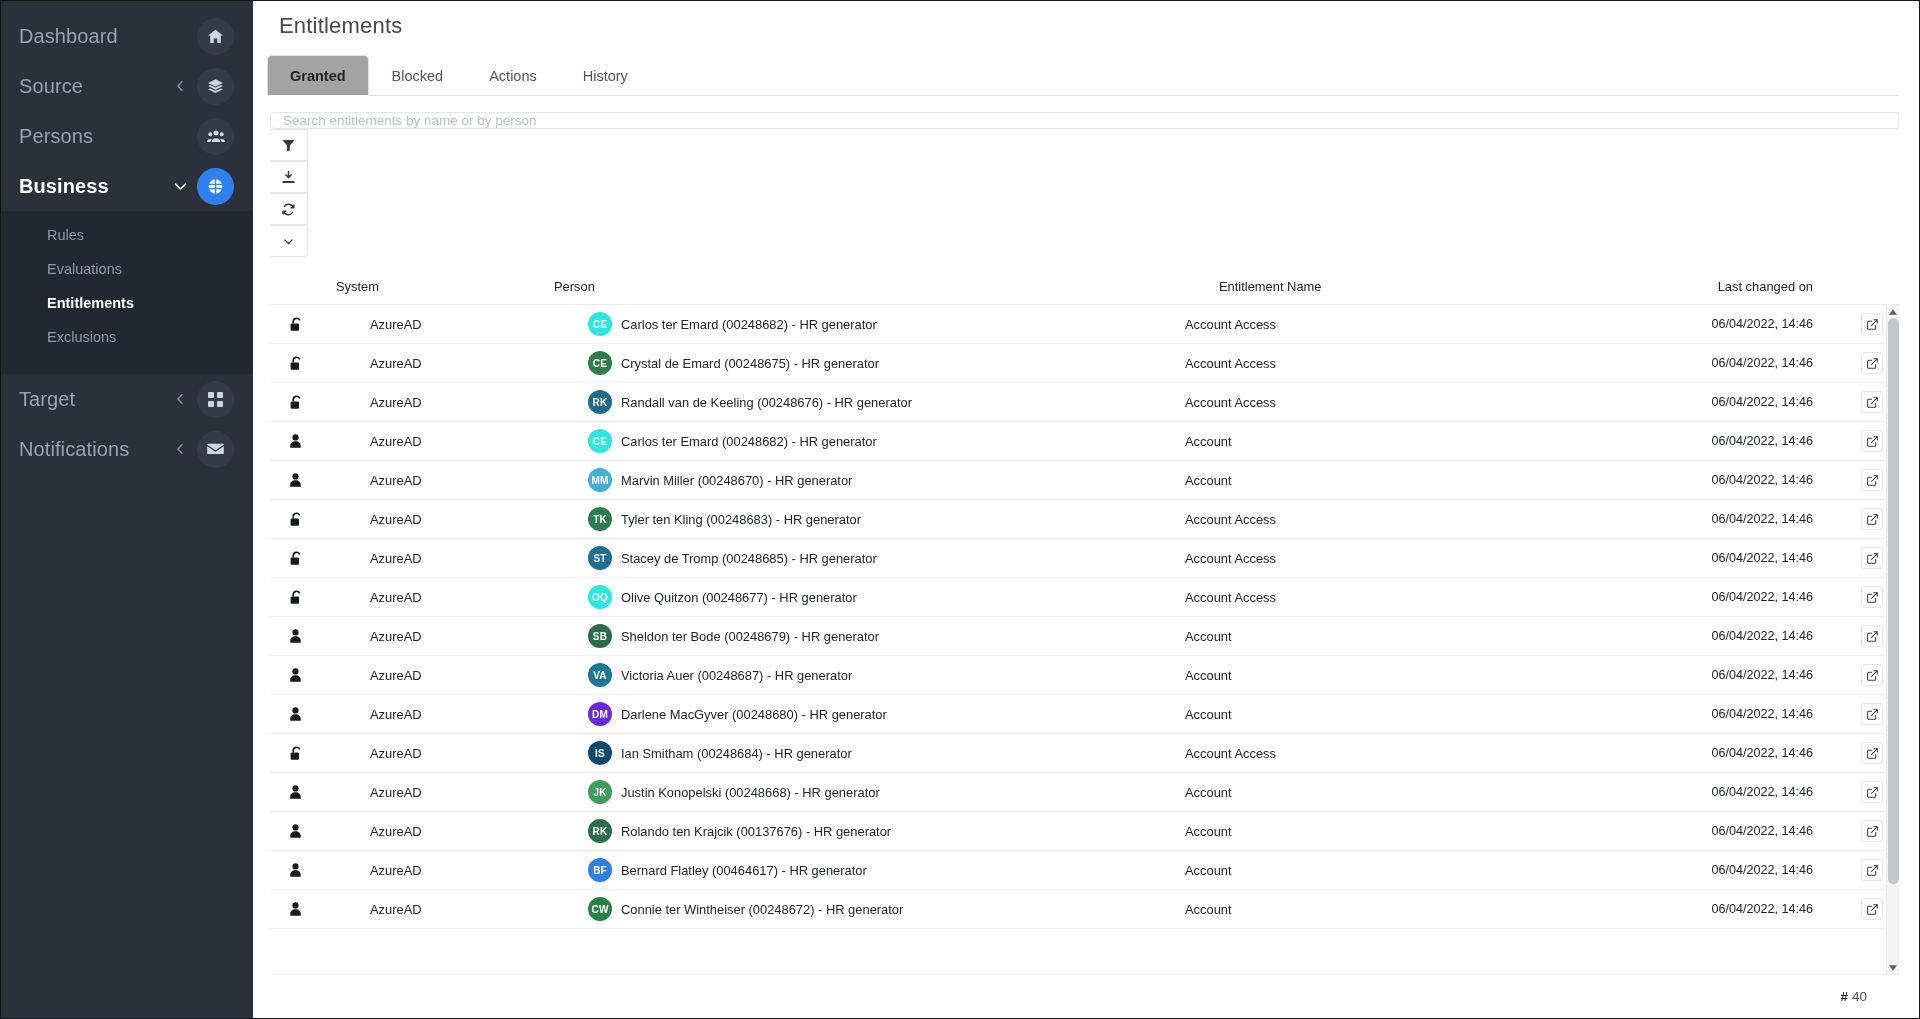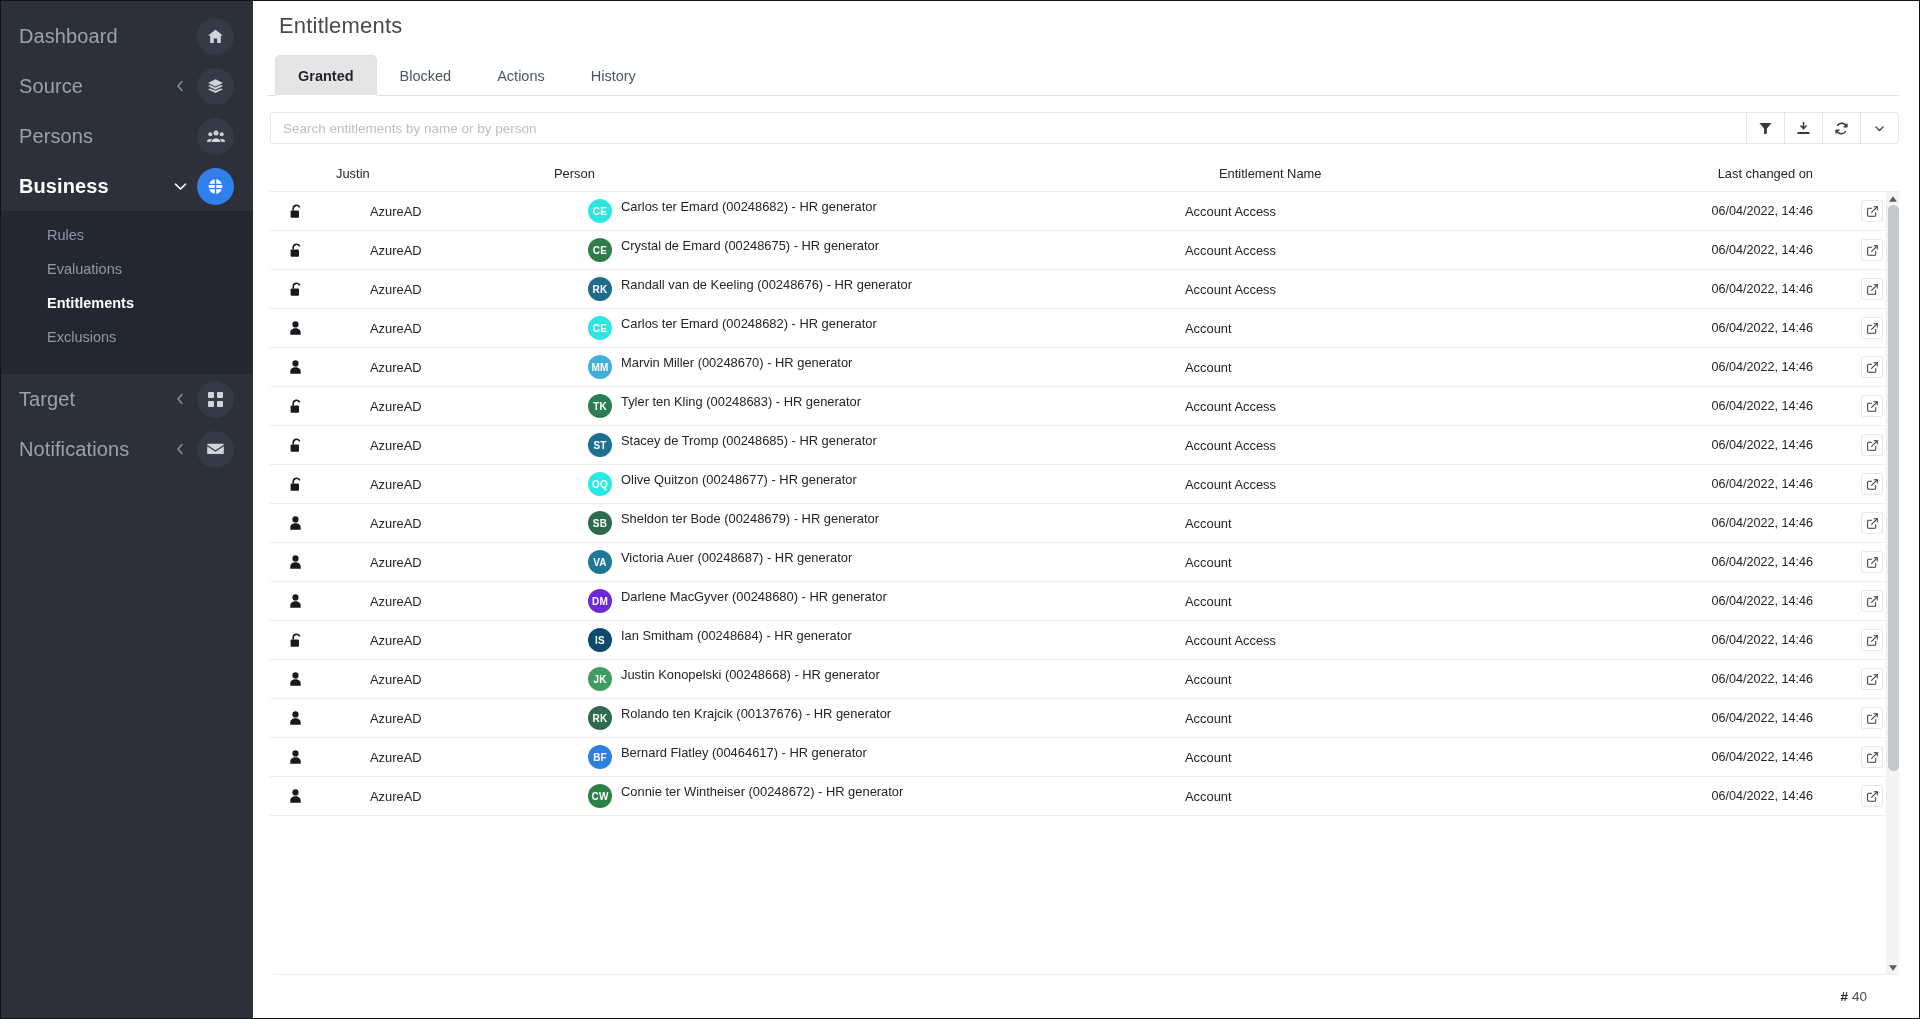--- a/index.html
+++ b/index.html
@@ -103,30 +103,30 @@
     color: #4b5563;
     cursor: pointer;
     border: 1px solid transparent;
     border-radius: 5px 5px 0 0;
     margin-bottom: -1px;
     background: transparent;
   }
   .tab.active {
     color: #1f2328;
     font-weight: bold;
-    background: #e5e5e5;
+    background: #a3a3a3;
     border-color: #dee2e6 #dee2e6 #ffffff;
-    margin-left: 8px;
   }
 
   
   .toolbar {
     display: flex;
     align-items: stretch;
     padding: 16px 0 12px 3px;
+    flex-direction: column;
   }
   .search-input {
     flex: 1;
     height: 32px;
     border: 1px solid #e4e6ea;
     border-radius: 4px 0 0 4px;
     padding: 0 12px;
     font-size: 13.5px;
     color: #3a3f46;
     font-family: "Liberation Sans", sans-serif;
@@ -187,21 +187,21 @@
     border-bottom: 1px solid #eceff1;
     padding-right: 16px;
     background: #fff;
   }
   .cell { font-size: 12.9px; color: #212529; margin-left: 34px; }
   .row .c-icon {
     display: flex; align-items: center; padding-left: 20px;
     color: #1a1d21;
   }
   .row .c-icon svg { display: block; }
-  .person-cell { display: flex; gap: 9px; min-width: 0; }
+  .person-cell { display: flex; align-items: center; gap: 9px; min-width: 0; }
   .avatar {
     width: 24px; height: 24px; border-radius: 50%;
     flex: 0 0 24px;
     display: flex; align-items: center; justify-content: center;
     color: #ffffff;
     font-size: 10px;
     font-weight: bold;
     letter-spacing: .2px;
   }
   .person-name { font-size: 12.9px; color: #212529; white-space: nowrap; overflow: hidden; text-overflow: ellipsis; }
@@ -400,21 +400,21 @@
       <div class="tool-btn" title="More">
         <svg width="13" height="13" viewBox="0 0 16 16" fill="none" stroke="#343a40" stroke-width="1.6" stroke-linecap="round" stroke-linejoin="round">
             <path d="M3.5 6l4.5 4.5L12.5 6"></path>
           </svg>
       </div>
     </div>
 
     <div class="table-wrap">
       <div class="thead">
         <div class="th c-icon"></div>
-        <div class="th c-system">Justin</div>
+        <div class="th c-system">System</div>
         <div class="th c-person">Person</div>
         <div class="th c-ent">Entitlement Name</div>
         <div class="th c-date">Last changed on</div>
         <div class="th c-act"></div>
       </div>
 
       <div class="tbody" id="tbody">
           <div class="row">
             <div class="c-icon">
               <svg width="13" height="15" viewBox="0 0 13 15" fill="#16191d">

